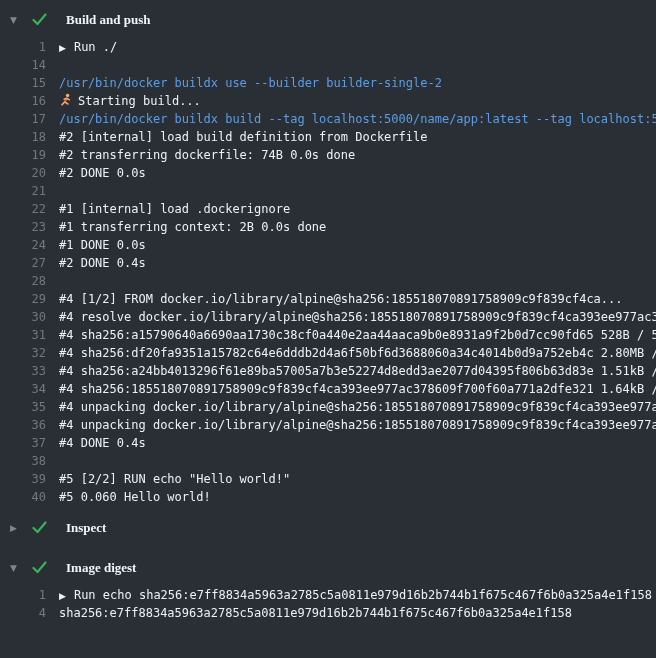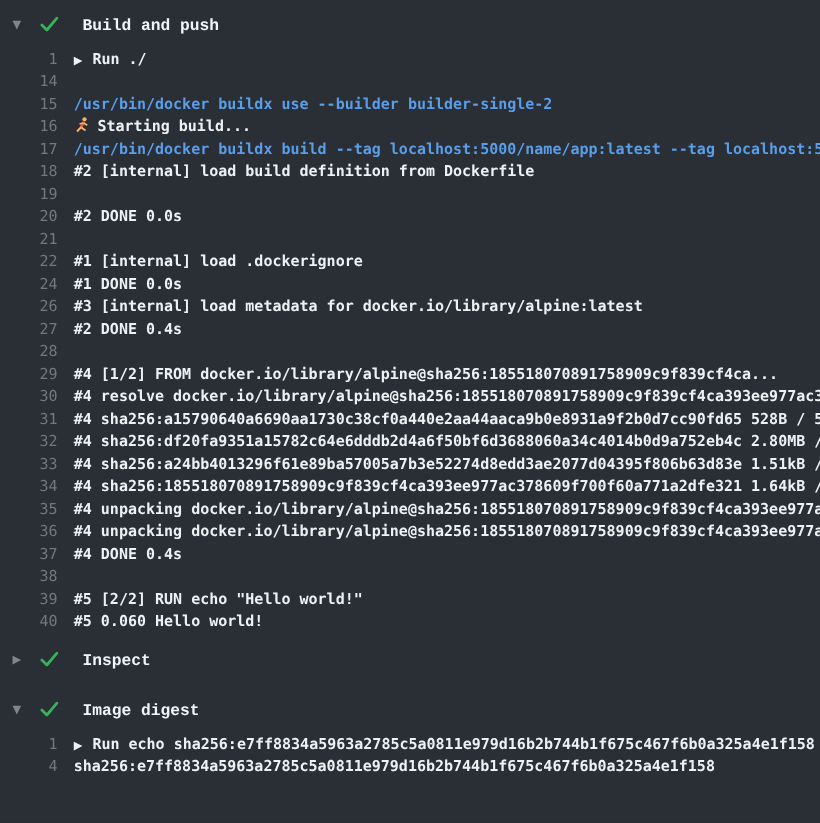--- a/index.html
+++ b/index.html
@@ -18,36 +18,36 @@
     cursor: pointer;
   }
   .sec-header .chev {
     width: 14px; font-size: 9px; line-height: 20px;
     color: var(--chev, #7e868f); text-align: left;
     font-family: "DejaVu Sans", sans-serif;
   }
   .check-wrap { margin-left: 8px; display: flex; align-items: center; }
   .sec-label {
     margin-left: 13px;
-    font-family: Liberation Mono, monospace;
+    font-family: Liberation Serif, serif;
     font-size: 13px; font-weight: 700;
     color: var(--hdr, #f2f5f7);
   }
 
   .sec-lines { margin-top: 8px; }
   .line {
     display: flex; height: 18px; line-height: 18px;
     font-size: 12px; white-space: pre; overflow: hidden;
   }
   .ln {
     flex: 0 0 46px; text-align: right;
     color: var(--ln, #717880); font-weight: 400;
     cursor: pointer;
   }
-  .lt { margin-left: 13px; font-weight: 700; color: var(--txt, #eef1f4); }
+  .lt { margin-left: 13px; font-weight: 400; color: var(--txt, #eef1f4); }
   .lt.cmd { color: var(--cmd, #5a9de8); }
   .grp-arrow {
     font-size: 9px; margin-right: 8px;
     font-family: "DejaVu Sans", sans-serif;
     color: var(--txt, #eef1f4);
   }
   .icon-svg { display: inline-block; vertical-align: -2px; margin-right: 6px; }
 
   section.inspect .sec-header { margin-top: 12px; }
   section.image-digest .sec-header { margin-top: 20px; }
@@ -71,26 +71,26 @@
         <div class="line"><span class="ln">14</span></div>
         <div class="line"><span class="ln">15</span><span class="lt cmd">/usr/bin/docker buildx use --builder builder-single-2</span></div>
         <div class="line"><span class="ln">16</span><span class="lt"><span class="icon-svg"><svg width="13" height="14" viewBox="0 0 13 14">
                 <circle cx="8.6" cy="2.4" r="1.7" fill="#f3b071"></circle>
                 <path d="M8.2 4.4 L5.8 8.8" stroke="#e05c30" stroke-width="2.2"></path>
                 <path d="M8 5.4 L10.8 7.2 M7.6 5.4 L4.6 6.2" stroke="#f3b071" stroke-width="1.4"></path>
                 <path d="M5.8 8.8 L9.4 11.4 M5.8 8.8 L2.6 12.2" stroke="#f3b071" stroke-width="1.6"></path>
               </svg></span>Starting build...</span></div>
         <div class="line"><span class="ln">17</span><span class="lt cmd">/usr/bin/docker buildx build --tag localhost:5000/name/app:latest --tag localhost:50</span></div>
         <div class="line"><span class="ln">18</span><span class="lt">#2 [internal] load build definition from Dockerfile</span></div>
-        <div class="line"><span class="ln">19</span></div>
+        <div class="line"><span class="ln">19</span><span class="lt">#2 transferring dockerfile: 74B 0.0s done</span></div>
         <div class="line"><span class="ln">20</span><span class="lt">#2 DONE 0.0s</span></div>
         <div class="line"><span class="ln">21</span><span class="lt"></span></div>
         <div class="line"><span class="ln">22</span><span class="lt">#1 [internal] load .dockerignore</span></div>
+        <div class="line"><span class="ln">23</span><span class="lt">#1 transferring context: 2B 0.0s done</span></div>
         <div class="line"><span class="ln">24</span><span class="lt">#1 DONE 0.0s</span></div>
-        <div class="line"><span class="ln">26</span><span class="lt">#3 [internal] load metadata for docker.io/library/alpine:latest</span></div>
         <div class="line"><span class="ln">27</span><span class="lt">#2 DONE 0.4s</span></div>
         <div class="line"><span class="ln">28</span><span class="lt"></span></div>
         <div class="line"><span class="ln">29</span><span class="lt">#4 [1/2] FROM docker.io/library/alpine@sha256:185518070891758909c9f839cf4ca...</span></div>
         <div class="line"><span class="ln">30</span><span class="lt">#4 resolve docker.io/library/alpine@sha256:185518070891758909c9f839cf4ca393ee977ac37</span></div>
         <div class="line"><span class="ln">31</span><span class="lt">#4 sha256:a15790640a6690aa1730c38cf0a440e2aa44aaca9b0e8931a9f2b0d7cc90fd65 528B / 5</span></div>
         <div class="line"><span class="ln">32</span><span class="lt">#4 sha256:df20fa9351a15782c64e6dddb2d4a6f50bf6d3688060a34c4014b0d9a752eb4c 2.80MB /</span></div>
         <div class="line"><span class="ln">33</span><span class="lt">#4 sha256:a24bb4013296f61e89ba57005a7b3e52274d8edd3ae2077d04395f806b63d83e 1.51kB /</span></div>
         <div class="line"><span class="ln">34</span><span class="lt">#4 sha256:185518070891758909c9f839cf4ca393ee977ac378609f700f60a771a2dfe321 1.64kB /</span></div>
         <div class="line"><span class="ln">35</span><span class="lt">#4 unpacking docker.io/library/alpine@sha256:185518070891758909c9f839cf4ca393ee977a</span></div>
         <div class="line"><span class="ln">36</span><span class="lt">#4 unpacking docker.io/library/alpine@sha256:185518070891758909c9f839cf4ca393ee977a</span></div>

